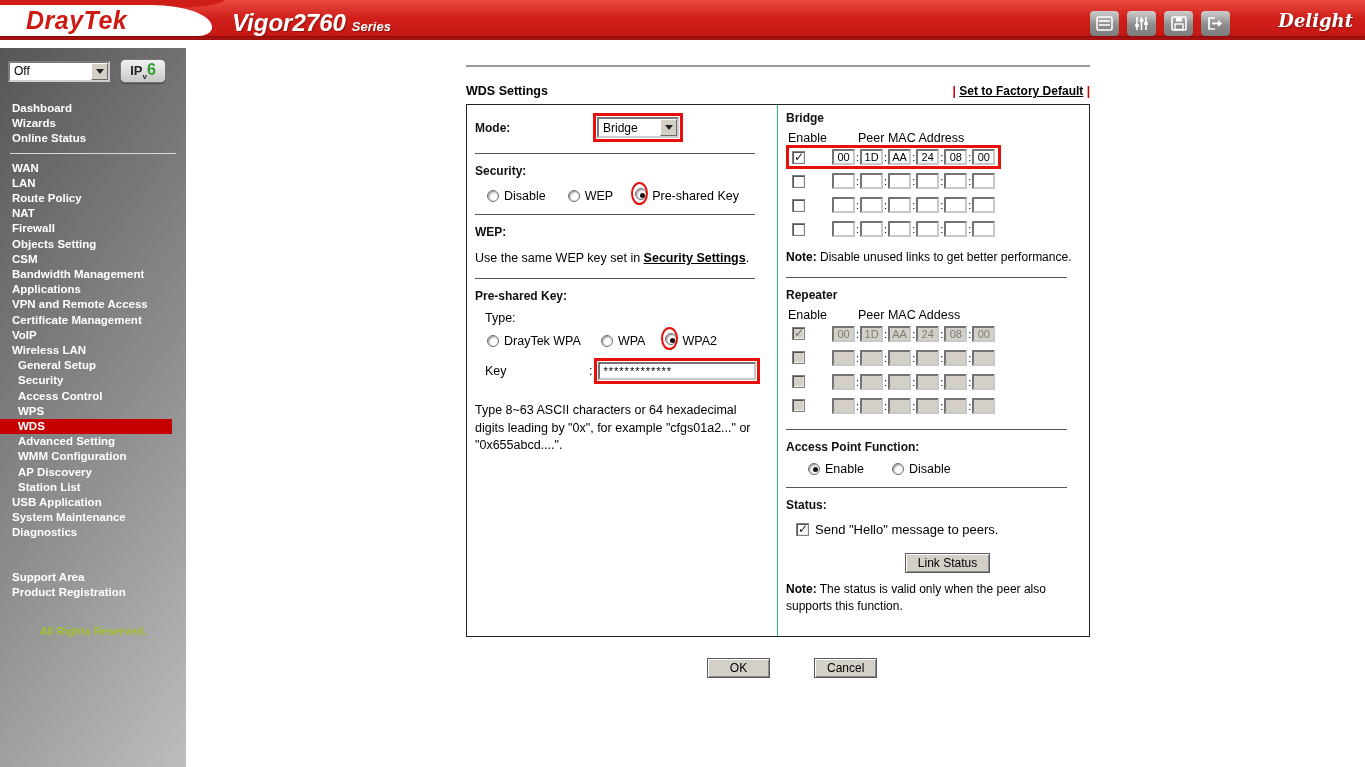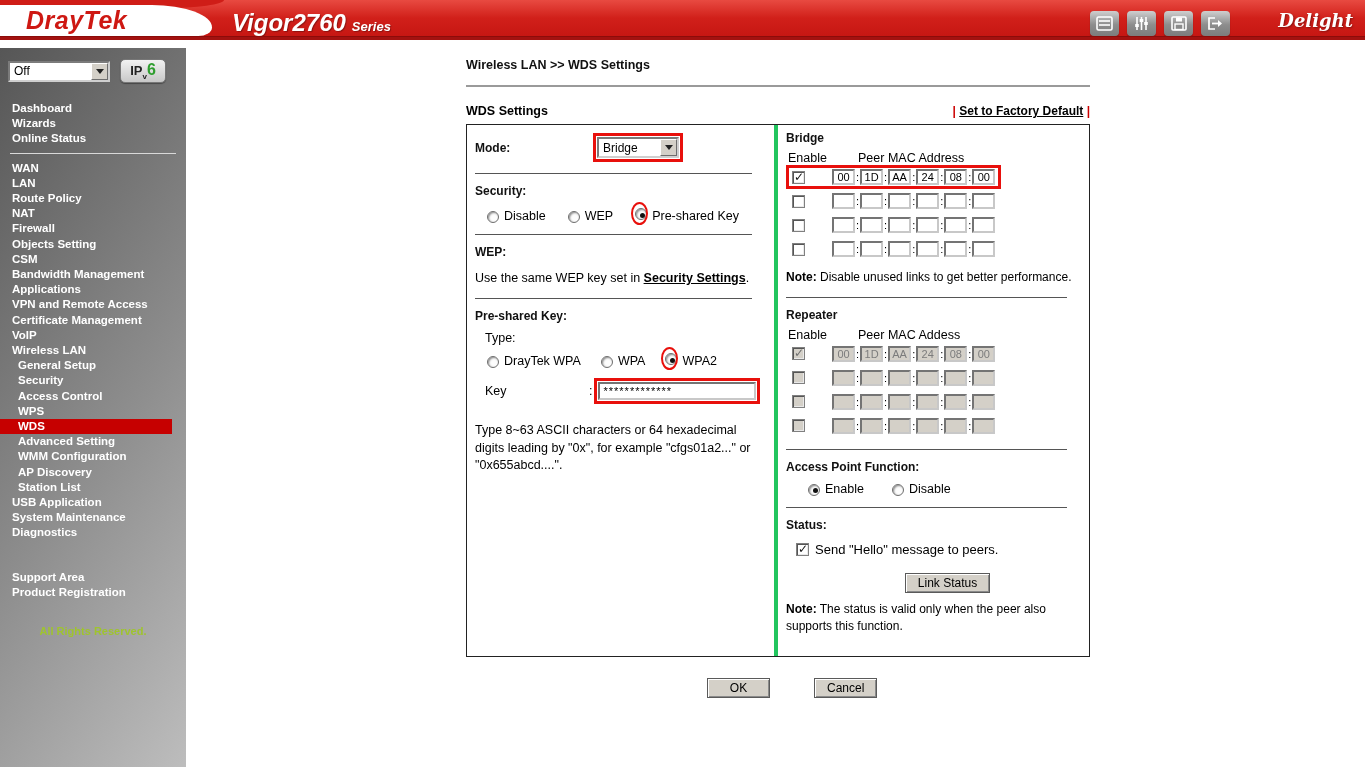--- a/index.html
+++ b/index.html
@@ -60,35 +60,35 @@
   .content { position:absolute; left:466px; top:52px; width:624px; }
   .breadcrumb { font-size:12.5px; font-weight:bold; color:#111; margin-top:6px; }
   .rule { border:0; border-top:2px solid #9a9a9a; margin-top:13px; }
   .title-row { margin-top:17px; display:flex; justify-content:space-between; align-items:baseline; }
   .sec-title { font-size:12.5px; font-weight:bold; }
   .factory { font-size:12px; }
   .pipe { color:#cc0000; font-weight:bold; }
   .factory-link { color:#000; font-weight:bold; text-decoration:underline; cursor:pointer; }
 
   .form { margin-top:6px; display:flex; border:1px solid #222; min-height:533px; }
-  .cell-left  { width:311px; border-right:4px solid #22c55e; padding:8px 8px 8px 8px; }
+  .cell-left  { width:311px; border-right:1px solid #22c55e; padding:8px 8px 8px 8px; }
   .cell-right { flex:1; padding:6px 8px 8px 8px; }
   .cell-rule { border:0; border-top:1px solid #555; margin:11px 14px 10px 0; }
   .blabel { font-size:12px; font-weight:bold; color:#111; }
 
   .mode-row { display:flex; align-items:center; }
   .mode-row .blabel { width:118px; }
   .mode-select { width:82px; }
   .ann-rect { display:inline-block; border:3px solid #e8100c; padding:1px; }
   .ann-wrap { position:relative; display:inline-block; }
   .ann-circle { position:absolute; left:-4px; top:-6px; width:17px; height:23px;
                 border:2px solid #e8100c; border-radius:50%; pointer-events:none; }
 
   .radio-row { display:flex; align-items:center; gap:22px; margin-top:10px; padding-left:12px; font-size:12.5px; }
-  .radio-row label { display:flex; align-items:flex-end; gap:5px; cursor:pointer; }
+  .radio-row label { display:flex; align-items:center; gap:5px; cursor:pointer; }
   .radio { width:12px; height:12px; border-radius:50%; background:#fdfdfd; border:1px solid #6e6e6e;
            box-shadow:inset 1px 1px 2px rgba(0,0,0,.45); display:inline-block; position:relative; flex:none; }
   .radio.checked::after { content:""; position:absolute; left:3.5px; top:3.5px; width:5px; height:5px;
            border-radius:50%; background:#111; }
 
   .weptext { font-size:12.5px; margin-top:10px; line-height:1.45; }
   .seclink { color:#000000; font-weight:bold; text-decoration:underline; cursor:pointer; }
 
   .indent { padding-left:10px; }
   .type-label { font-size:12.5px; margin-top:8px; }
@@ -213,21 +213,20 @@
     <div class="mi l1">System Maintenance</div>
     <div class="mi l1">Diagnostics</div>
     <div class="menu-gap"></div>
     <div class="mi l1">Support Area</div>
     <div class="mi l1">Product Registration</div>
   </div>
   <div class="rights">All Rights Reserved.</div>
 </div>
 
 <div class="content">
-  <div class="breadcrumb">Wireless LAN &gt;&gt; WDS Settings</div>
   <hr class="rule">
 
   <div class="title-row">
     <span class="sec-title">WDS Settings</span>
     <span class="factory">
       <span class="pipe">|</span>
       <a class="factory-link">Set to Factory Default</a>
       <span class="pipe">|</span>
     </span>
   </div>

